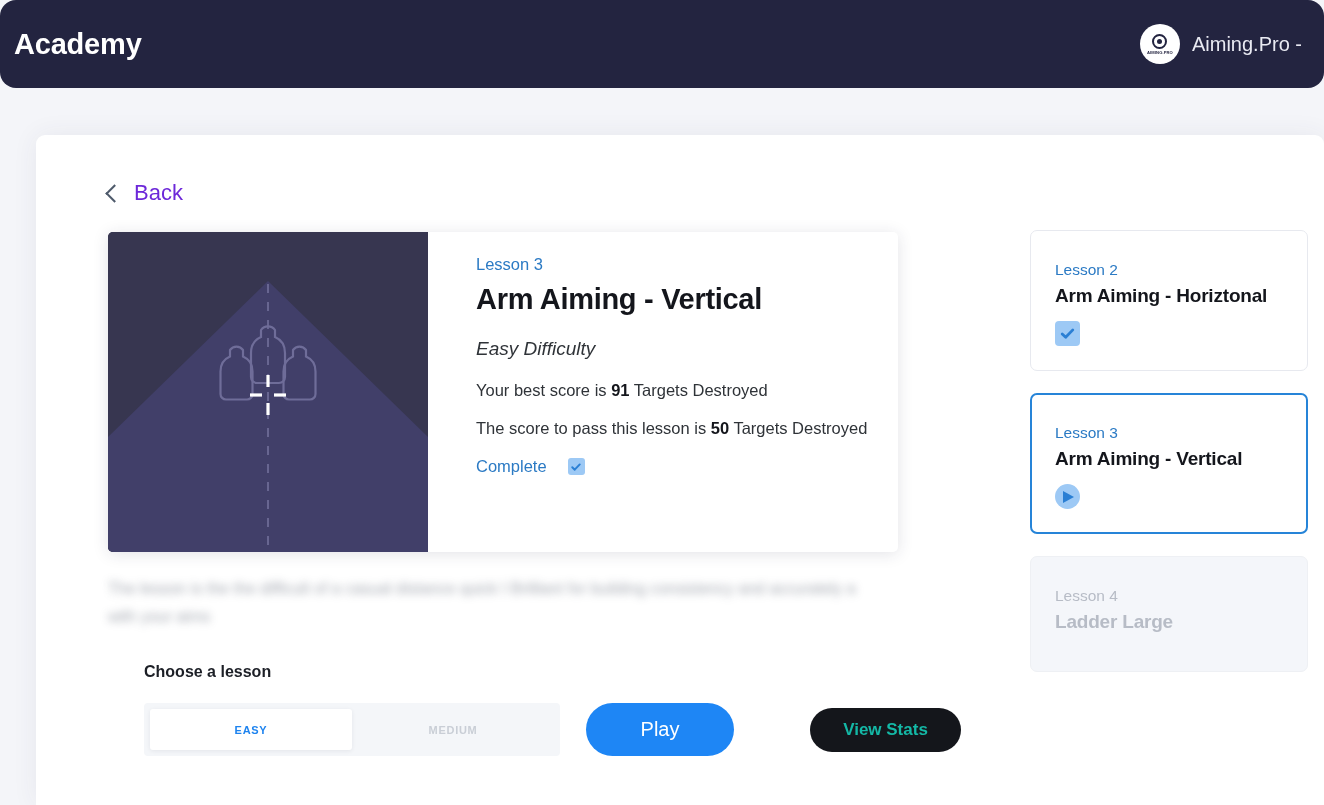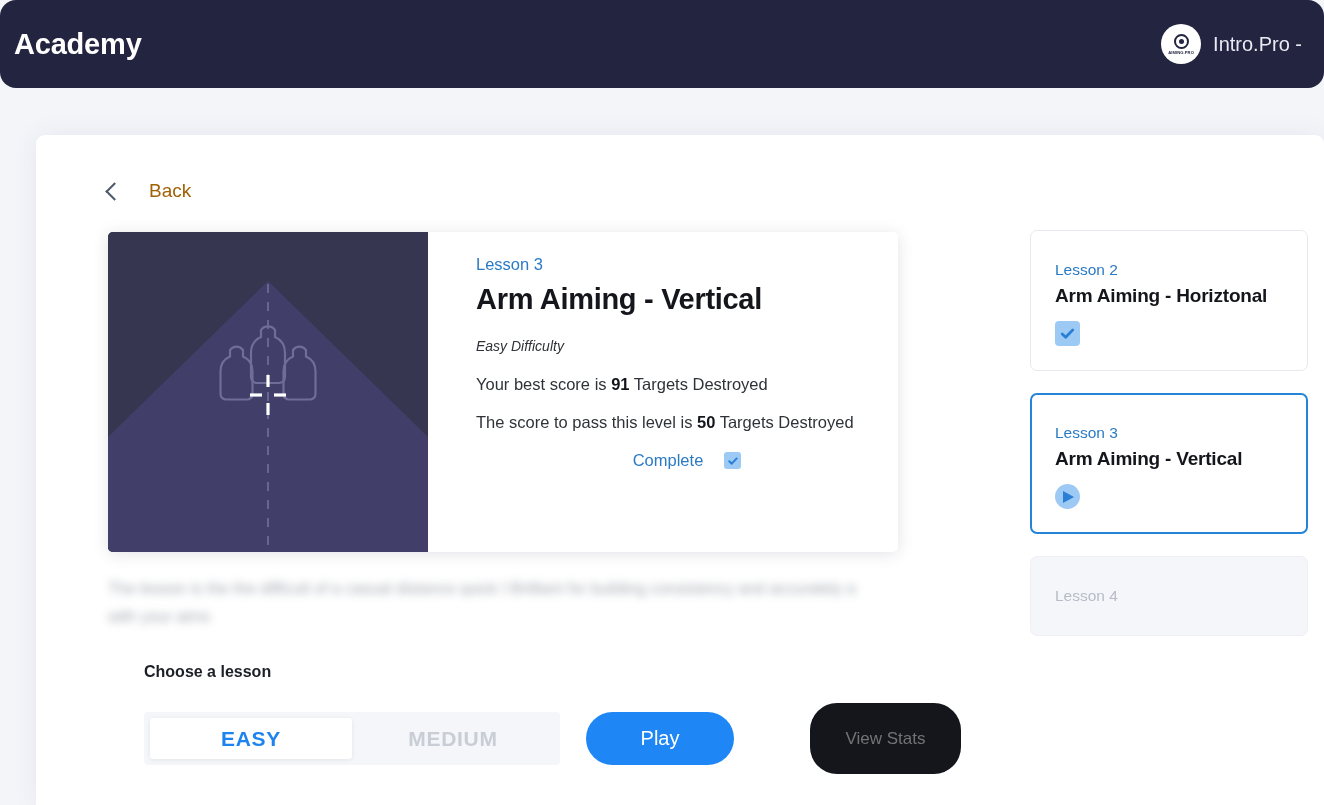--- a/index.html
+++ b/index.html
@@ -64,21 +64,21 @@
     display: flex; align-items: center; gap: 13px;
     cursor: pointer;
   }
   .back-chev {
     width: 13px; height: 13px;
     border-left: 2px solid #4e5a6b;
     border-bottom: 2px solid #4e5a6b;
     transform: rotate(45deg);
     margin-top: 1px;
   }
-  .back-label { font-size: 19px; color: #a16207; margin-left: 15px; }
+  .back-label { font-size: 22px; color: #6d28d9; }
 
   
   .detail-card {
     position: absolute;
     left: 72px; top: 97px;
     width: 790px; height: 320px;
     background: #ffffff;
     border-radius: 5px;
     box-shadow: 0 2px 16px rgba(40,40,70,0.13);
     display: flex;
@@ -92,24 +92,24 @@
     overflow: hidden;
   }
   .thumb svg { display: block; width: 320px; height: 320px; }
 
   .detail-body { flex: 1; padding: 23px 0 0 48px; position: relative; }
   .lesson-kicker { font-size: 16.5px; color: #2b7ac4; margin-bottom: 9px; }
   .lesson-title {
     font-size: 29px; font-weight: bold; color: #14161c;
     letter-spacing: -0.3px; margin-bottom: 22px;
   }
-  .difficulty { font-size: 14px; font-style: italic; color: #2f3338; margin-bottom: 21px; }
+  .difficulty { font-size: 19px; font-style: italic; color: #2f3338; margin-bottom: 21px; }
   .score-line { font-size: 16.5px; color: #2f3338; margin-bottom: 19px; }
   .score-line b { font-weight: bold; color: #14161c; }
-  .complete-row { display: flex; align-items: center; gap: 21px; justify-content: center; }
+  .complete-row { display: flex; align-items: center; gap: 21px; }
   .complete-label { font-size: 16.5px; color: #2b7ac4; }
 
   .cbx {
     width: 17px; height: 17px; border-radius: 3px;
     background: #9dc9f5;
     display: inline-flex; align-items: center; justify-content: center;
     flex: none;
   }
   .cbx svg { width: 12px; height: 12px; display: block; }
   .cbx-lg { width: 25px; height: 25px; border-radius: 4px; }
@@ -138,39 +138,39 @@
   .segmented {
     width: 416px; height: 53px;
     background: #f4f6f9;
     border-radius: 4px;
     display: flex; align-items: center;
     padding: 6px 6px;
   }
   .seg {
     flex: 1; height: 41px;
     display: flex; align-items: center; justify-content: center;
-    font-size: 21px; font-weight: bold; letter-spacing: 0.7px;
+    font-size: 11px; font-weight: bold; letter-spacing: 0.7px;
     color: #c9ced6; border-radius: 3px;
     cursor: pointer;
   }
   .seg.active { background: #ffffff; color: #1d83ef; box-shadow: 0 1px 4px rgba(40,40,70,0.08); }
   .btn {
     border: none; cursor: pointer;
     font-family: "Liberation Sans", sans-serif;
     display: flex; align-items: center; justify-content: center;
   }
   .btn-play {
     width: 148px; height: 53px;
     background: #1e86f5; color: #ffffff;
     border-radius: 27px; font-size: 20px;
   }
   .btn-stats {
-    width: 151px; height: 71px;
-    background: #14161b; color: #737373;
-    border-radius: 27px; font-size: 17px; font-weight: normal;
+    width: 151px; height: 44px;
+    background: #14161b; color: #14b8a6;
+    border-radius: 27px; font-size: 17px; font-weight: bold;
     margin-left: 50px;
   }
 
   
   .lesson-list {
     position: absolute;
     left: 994px; top: 95px;
     width: 278px;
   }
   .lesson-card {
@@ -205,21 +205,21 @@
 
   <div class="header">
     <div class="brand-title">Academy</div>
     <div class="header-right">
       <div class="logo-circle">
         <div class="logo-ring">
             <div class="logo-dot"></div>
           </div>
         <div class="logo-word">AIMING.PRO</div>
       </div>
-      <div class="account-name">Intro.Pro -</div>
+      <div class="account-name">Aiming.Pro -</div>
     </div>
   </div>
 
   <div class="page-card">
 
     <div class="back-row">
       <span class="back-chev"></span>
       <span class="back-label">Back</span>
     </div>
 
@@ -250,21 +250,21 @@
       <div class="detail-body">
         <div class="lesson-kicker">Lesson 3</div>
         <div class="lesson-title">Arm Aiming - Vertical</div>
         <div class="difficulty">Easy Difficulty</div>
 
         <div class="score-line">
           <span>Your best score is </span><b>91</b><span> Targets Destroyed</span>
         </div>
 
         <div class="score-line">
-          <span>The score to pass this level is </span><b>50</b><span> Targets Destroyed</span>
+          <span>The score to pass this lesson is </span><b>50</b><span> Targets Destroyed</span>
         </div>
 
         <div class="complete-row">
           <span class="complete-label">Complete</span>
           <span class="cbx">
             <svg viewBox="0 0 16 16">
                 <path d="M3 8.4 L6.3 11.6 L13 4.6" fill="none" stroke="#2a7fd4" stroke-width="2.6" stroke-linecap="round" stroke-linejoin="round"></path>
               </svg>
           </span>
         </div>
@@ -302,18 +302,19 @@
         <div class="lc-title">Arm Aiming - Vertical</div>
         <span class="play-badge">
           <svg viewBox="0 0 11 12">
               <polygon points="0,0 11,6 0,12" fill="#2a7fd4"></polygon>
             </svg>
         </span>
       </div>
 
       <div class="lesson-card locked">
         <div class="lc-kicker">Lesson 4</div>
+        <div class="lc-title">Ladder Large</div>
       </div>
 
     </div>
 
   </div>
 </div>
 
 </body></html>

